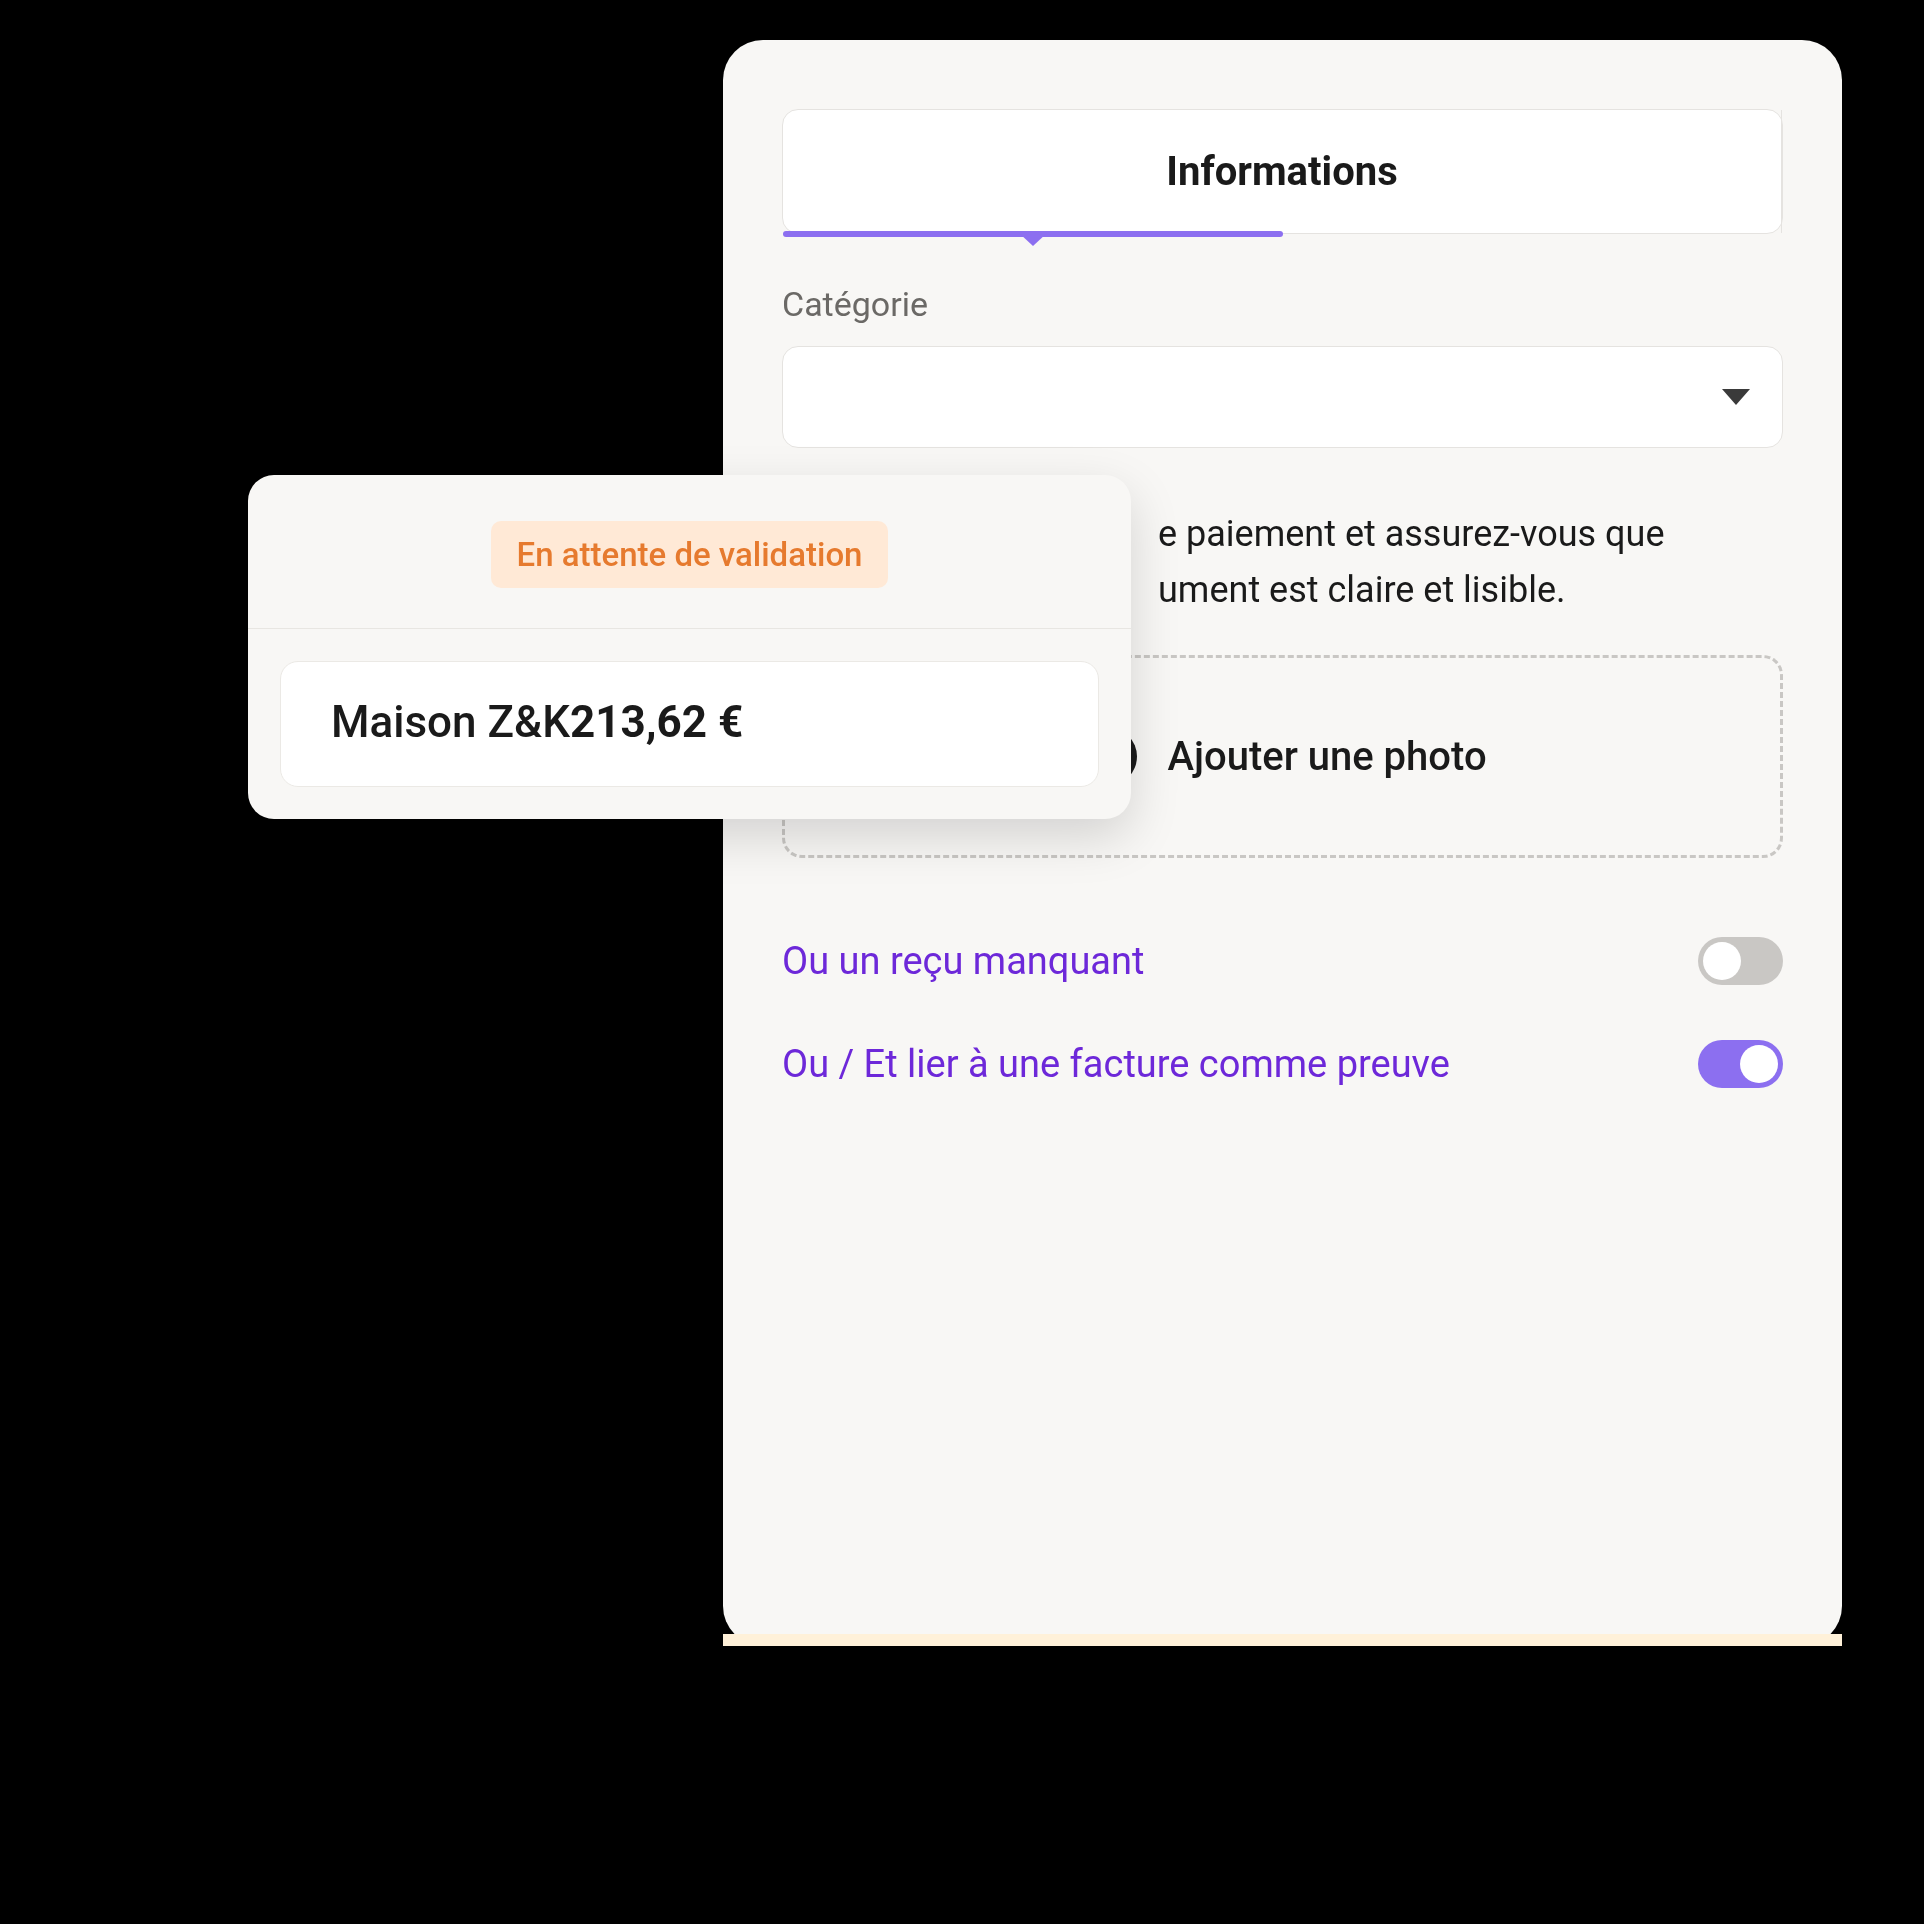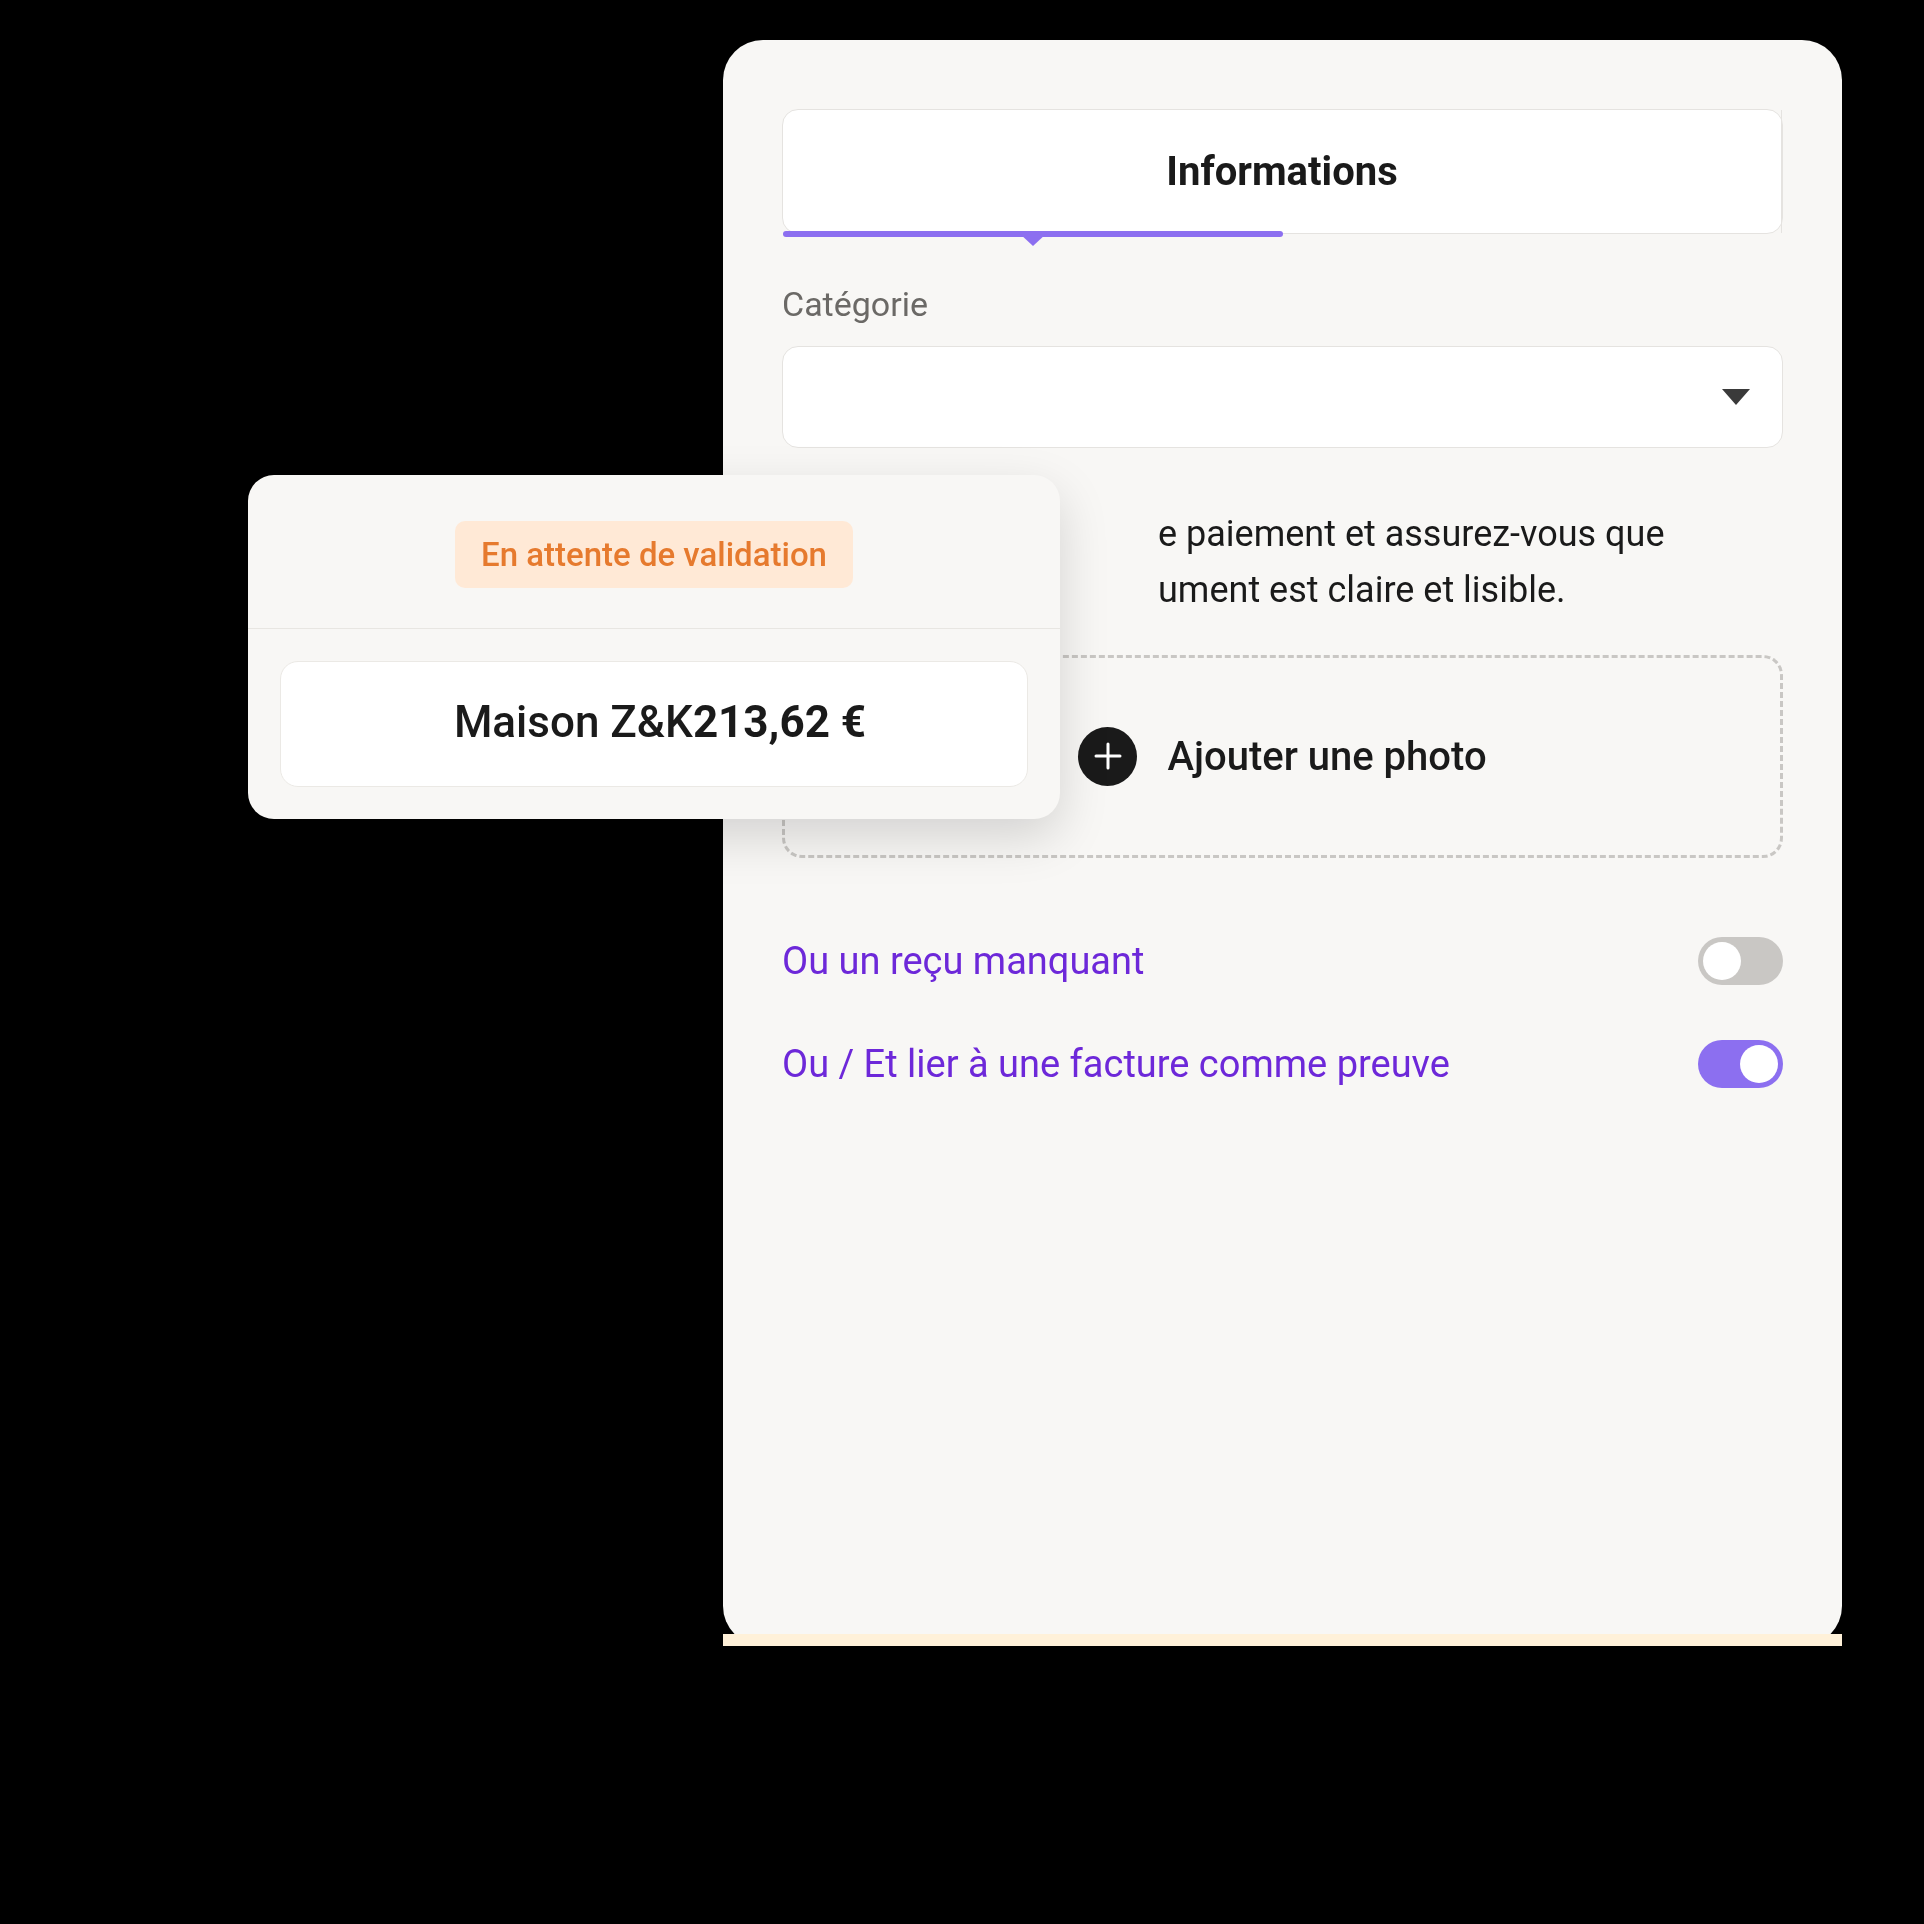--- a/index.html
+++ b/index.html
@@ -181,21 +181,21 @@
     }
     .toggle-on .toggle-knob {
       right: 5px;
     }
     
     
     .floating-card {
       position: absolute;
       top: 475px;
       left: 248px;
-      width: 812px;
+      width: 883px;
       background: #f8f7f5;
       border-radius: 26px;
       box-shadow: 0 18px 50px rgba(0,0,0,0.15);
       overflow: hidden;
       z-index: 10;
     }
     .card-header {
       padding: 46px 30px 40px;
       text-align: center;
       border-bottom: 1px solid #e8e6e2;
@@ -220,21 +220,21 @@
     }
     .transaction-meta {
       display: flex;
       justify-content: space-between;
       font-size: 32px;
       color: #9a9894;
       margin-bottom: 14px;
     }
     .transaction-main {
       display: flex;
-      justify-content: center;
+      justify-content: flex-start;
       align-items: baseline;
       margin-left: 12px;
     }
     .merchant {
       font-size: 44px;
       font-weight: 500;
       color: #1a1a1a;
     }
     .amount {
       font-size: 44px;

